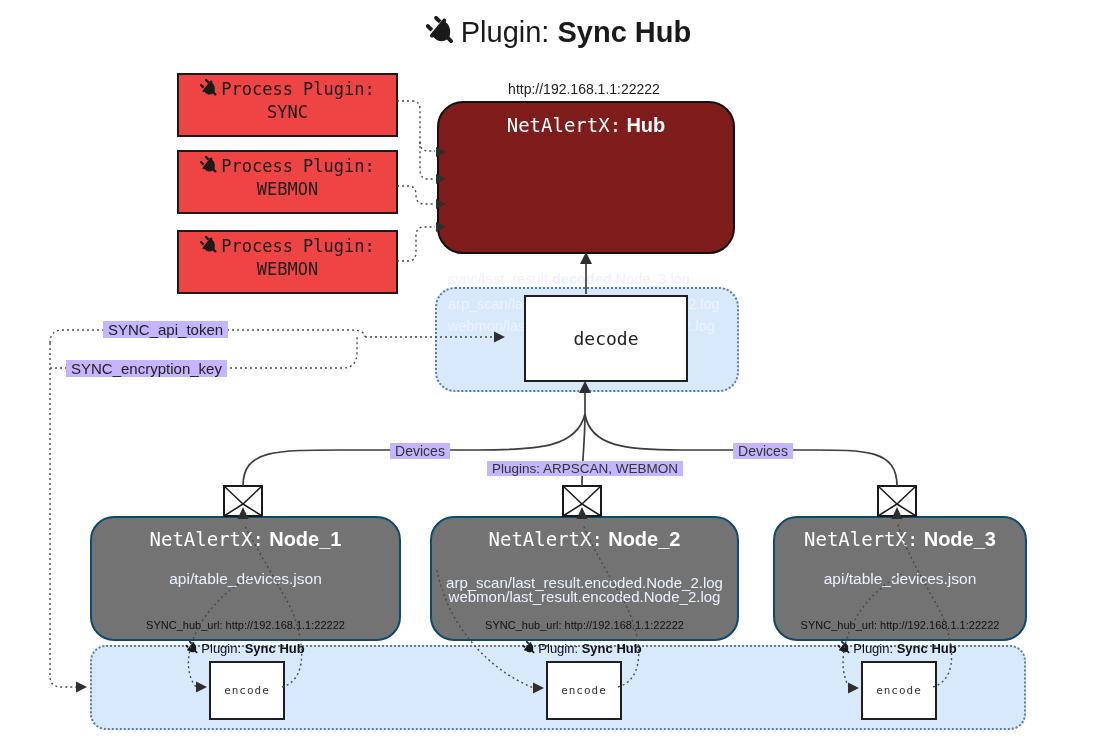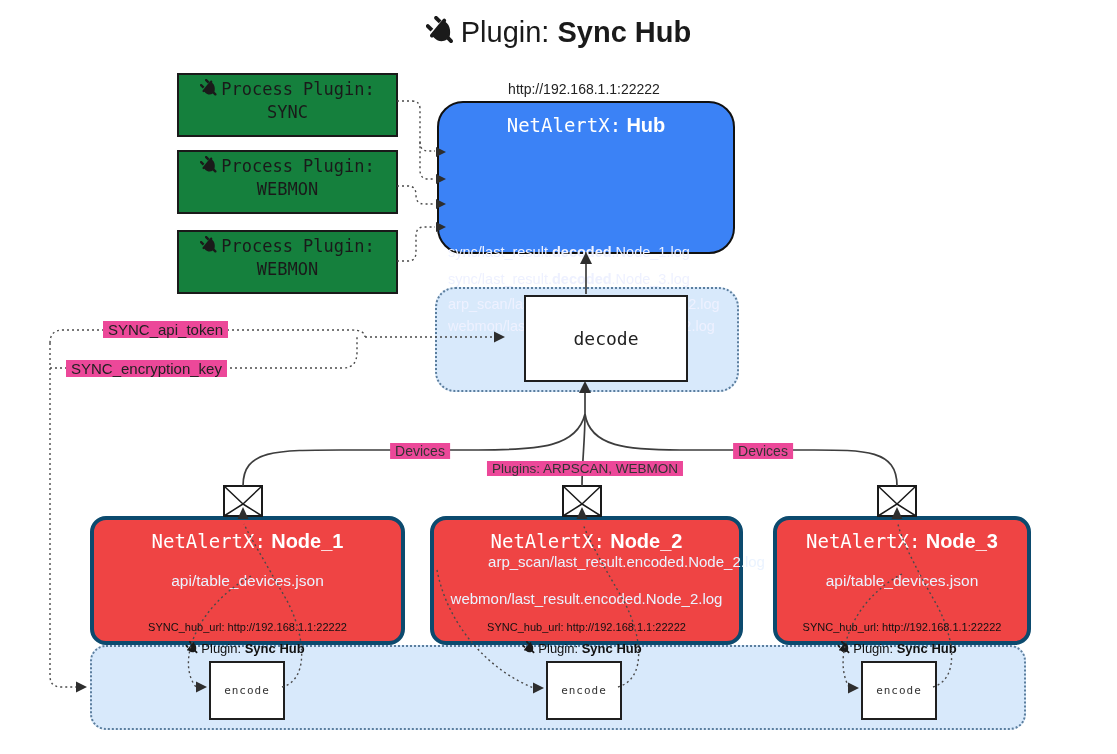--- a/index.html
+++ b/index.html
@@ -5,52 +5,52 @@
   html,body{margin:0;padding:0;background:#fff;}
   .stage{position:relative;width:1117px;height:754px;background:#fff;
          font-family:"Liberation Sans",sans-serif;color:#1a1a1a;overflow:hidden;}
   .mono{font-family:"DejaVu Sans Mono",monospace;}
   .b{font-weight:bold;}
   .abs{position:absolute;}
 
   
   .panel{position:absolute;background:#d8e9fb;border:2px dotted #5b7e9e;border-radius:18px;z-index:1;}
   #connectors{position:absolute;left:0;top:0;z-index:5;pointer-events:none;}
-  .linelabel{position:absolute;z-index:6;background:#ec4899;padding:0 5px;color:#333;white-space:nowrap;}
+  .linelabel{position:absolute;z-index:6;background:#c4b5fd;padding:0 5px;color:#333;white-space:nowrap;}
 
   
   .title{position:absolute;top:16px;left:0;width:100%;text-align:center;font-size:29px;z-index:2;}
   .title .plug{width:31px;height:31px;vertical-align:-5px;margin-right:4px;}
 
   
-  .pbox{position:absolute;left:177px;width:217px;height:56px;background:#15803d;border:2px solid #1a1a1a;
+  .pbox{position:absolute;left:177px;width:217px;height:56px;background:#ef4444;border:2px solid #1a1a1a;
         text-align:center;z-index:2;font-size:17px;padding-top:4px;}
   .pbox .plug{width:19px;height:19px;vertical-align:-3px;margin-right:2px;}
   .pbox .l2{display:block;margin-top:3px;}
 
   
   .huburl{position:absolute;left:437px;top:81px;width:294px;text-align:center;font-size:14px;color:#222;z-index:2;}
-  .hub{position:absolute;left:437px;top:101px;width:294px;height:149px;background:#3b82f6;
+  .hub{position:absolute;left:437px;top:101px;width:294px;height:149px;background:#7f1d1d;
        border:2px solid #111;border-radius:26px;z-index:2;color:#fff;}
   .hub .htitle{position:absolute;top:11px;width:100%;text-align:center;font-size:19px;white-space:nowrap;}
   .hub .htitle .b{font-size:20px;font-family:"Liberation Sans",sans-serif;}
   .hub .logrow{position:absolute;left:9px;font-size:14.5px;color:#eef1ff;white-space:nowrap;}
 
   
   .decode-panel{left:435px;top:287px;width:300px;height:101px;border-radius:20px;}
   .iobox{position:absolute;background:#fff;border:2px solid #1f1f1f;z-index:2;display:flex;
          align-items:center;justify-content:center;color:#222;}
   .decode-box{left:524px;top:295px;width:160px;height:83px;font-size:18px;}
 
   
   .envlabel{font-size:15px;color:#222;}
 
   
-  .node{position:absolute;top:516px;height:121px;background:#ef4444;border:4px solid #0c4a6e;
-        border-radius:16px;z-index:2;color:#fff;}
+  .node{position:absolute;top:516px;height:121px;background:#737373;border:2px solid #0c4a6e;
+        border-radius:24px;z-index:2;color:#fff;}
   .node .ntitle{position:absolute;top:10px;width:100%;text-align:center;font-size:19px;white-space:nowrap;}
   .node .ntitle .b{font-size:20px;font-family:"Liberation Sans",sans-serif;}
   .node .nline{position:absolute;width:100%;text-align:center;font-size:15px;color:#eaf3ff;white-space:nowrap;}
   .node .nurl{position:absolute;bottom:8px;width:100%;text-align:center;font-size:11px;color:#111;}
 
   
   .band{left:90px;top:645px;width:932px;height:81px;border-radius:16px;}
   .enclabel{position:absolute;top:641px;z-index:2;font-size:13px;color:#111;white-space:nowrap;transform:translateX(-50%);}
   .enclabel .plug{width:14px;height:14px;vertical-align:-2px;margin-right:2px;}
   .encode-box{top:661px;width:72px;height:55px;font-size:11px;letter-spacing:1px;color:#333;
@@ -86,21 +86,20 @@
   <div class="pbox mono" style="top:230px;">
     <svg class="plug" viewBox="0 0 512 512">
         <path transform="translate(64 0) rotate(-45 192 256)" d="M96 0C78.3 0 64 14.3 64 32l0 96 64 0 0-96c0-17.7-14.3-32-32-32zM288 0c-17.7 0-32 14.3-32 32l0 96 64 0 0-96c0-17.7-14.3-32-32-32zM32 160c-17.7 0-32 14.3-32 32s14.3 32 32 32l0 32c0 77.4 55 142 128 156.8l0 67.2c0 17.7 14.3 32 32 32s32-14.3 32-32l0-67.2C297 365.8 352 301.4 352 224l0-32c17.7 0 32-14.3 32-32s-14.3-32-32-32L32 160z"></path>
       </svg><span>Process Plugin:</span>
     <span class="l2">WEBMON</span>
   </div>
 
   <div class="huburl">http://192.168.1.1:22222</div>
   <div class="hub">
     <div class="htitle"><span class="mono">NetAlertX:</span> <span class="b">Hub</span></div>
-    <div class="logrow" style="top:141px;"><span>sync/last_result.</span><span class="b">decoded</span><span>.Node_1.log</span></div>
     <div class="logrow" style="top:168px;"><span>sync/last_result.</span><span class="b">decoded</span><span>.Node_3.log</span></div>
     <div class="logrow" style="top:193px;"><span>arp_scan/last_result.</span><span class="b">decoded</span><span>.Node_2.log</span></div>
     <div class="logrow" style="top:215px;"><span>webmon/last_result.</span><span class="b">decoded</span><span>.Node_2.log</span></div>
   </div>
 
   <div class="panel decode-panel"></div>
   <div class="iobox decode-box mono">decode</div>
 
   <div class="linelabel envlabel" style="left:103px;top:321px;">SYNC_api_token</div>
   <div class="linelabel envlabel" style="left:66px;top:360px;">SYNC_encryption_key</div>
@@ -122,21 +121,21 @@
       <path d="M1,1 L20,19 L39,1 M1,31 L20,19 M39,31 L20,19" fill="none" stroke="#1a1a1a" stroke-width="1.5"></path>
     </svg>
 
   <div class="node" style="left:90px;width:307px;">
     <div class="ntitle"><span class="mono">NetAlertX:</span> <span class="b">Node_1</span></div>
     <div class="nline" style="top:52px;font-size:15.5px;">api/table_devices.json</div>
     <div class="nurl">SYNC_hub_url: http://192.168.1.1:22222</div>
   </div>
   <div class="node" style="left:430px;width:305px;">
     <div class="ntitle"><span class="mono">NetAlertX:</span> <span class="b">Node_2</span></div>
-    <div class="nline" style="top:33px;padding-left:40px;">arp_scan/last_result.encoded.Node_2.log</div>
+    <div class="nline" style="top:56px;">arp_scan/last_result.encoded.Node_2.log</div>
     <div class="nline" style="top:70px;">webmon/last_result.encoded.Node_2.log</div>
     <div class="nurl">SYNC_hub_url: http://192.168.1.1:22222</div>
   </div>
   <div class="node" style="left:773px;width:250px;">
     <div class="ntitle"><span class="mono">NetAlertX:</span> <span class="b">Node_3</span></div>
     <div class="nline" style="top:52px;font-size:15.5px;">api/table_devices.json</div>
     <div class="nurl">SYNC_hub_url: http://192.168.1.1:22222</div>
   </div>
 
   <div class="panel band"></div>

